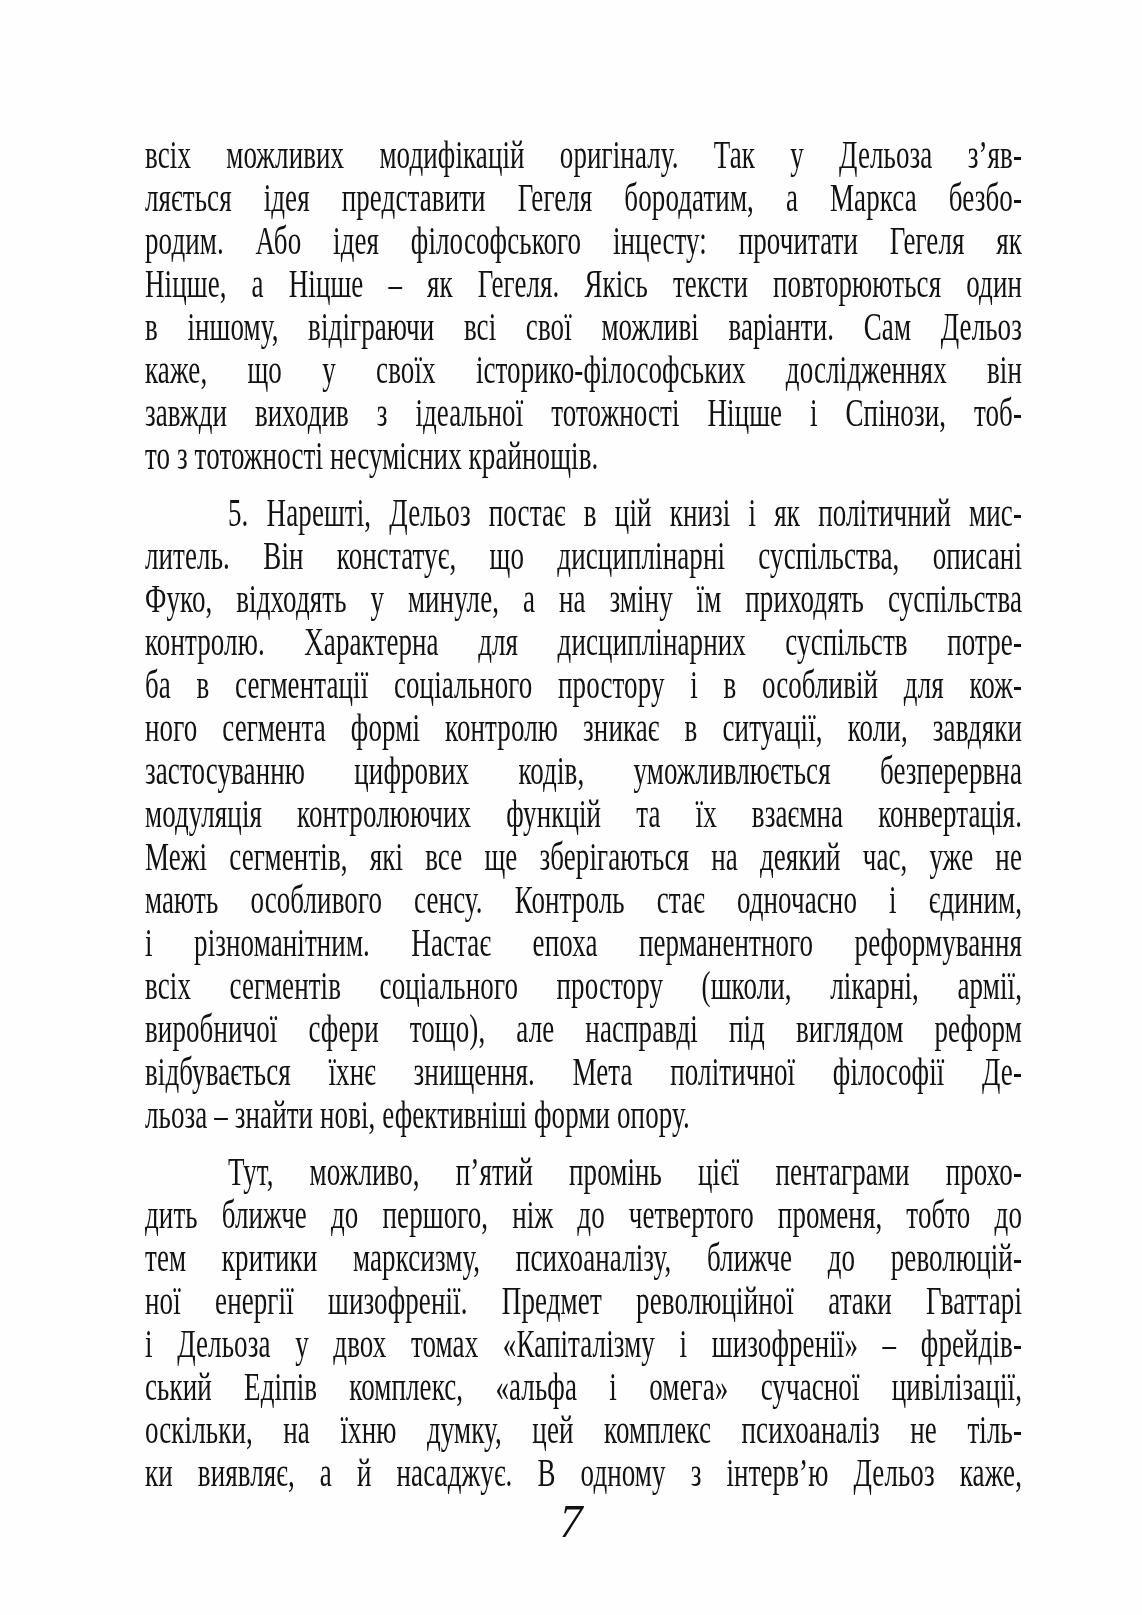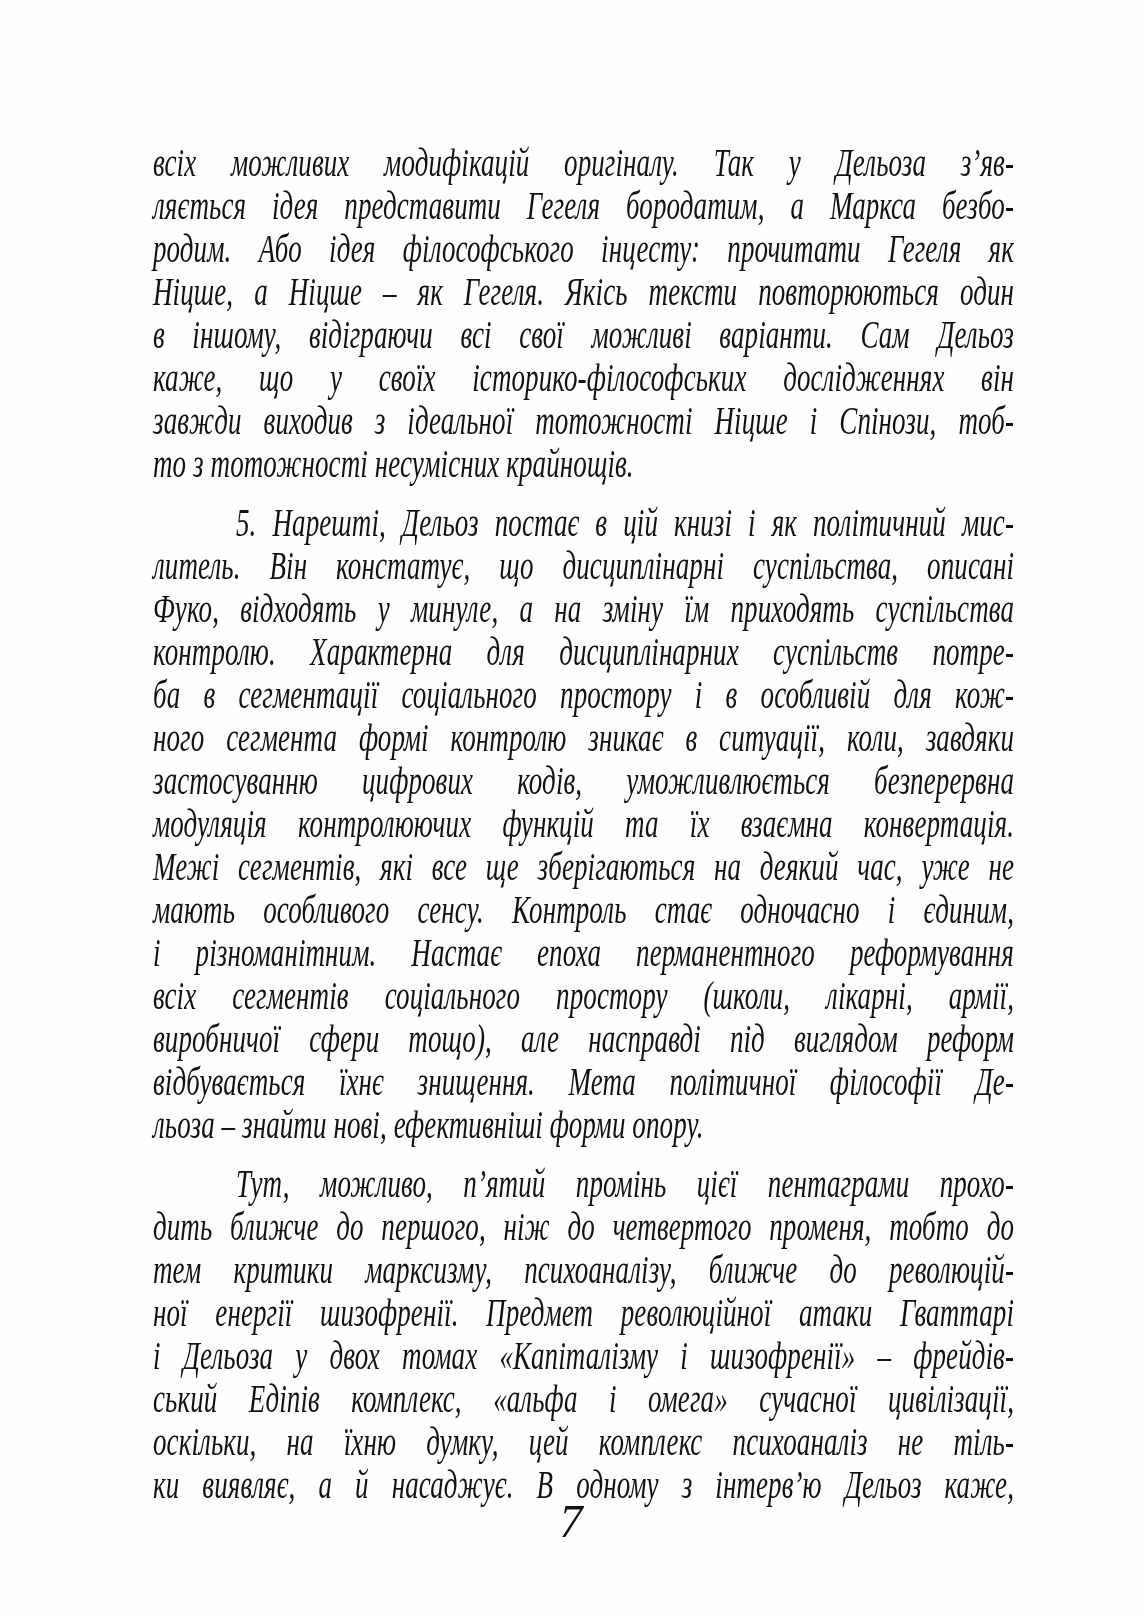--- a/index.html
+++ b/index.html
@@ -15,21 +15,21 @@
     overflow: hidden;
     font-family: "Liberation Serif", "DejaVu Serif", serif;
     color: #121212;
   }
   .textblock {
     position: absolute;
     left: 137px;
     top: 126px;
     width: 893px;
   }
-  .para { margin: 16px; padding: 0; font-style: italic; }
+  .para { margin: 8px; padding: 0; }
   .para + .para { margin-top: 14px; }
   .line {
     font-size: 27px;
     line-height: 43px;
     white-space: normal;
     text-align: justify;
     text-align-last: justify;
     -moz-text-align-last: justify;
     transform: scaleY(1.5);
     transform-origin: 0 50%;

